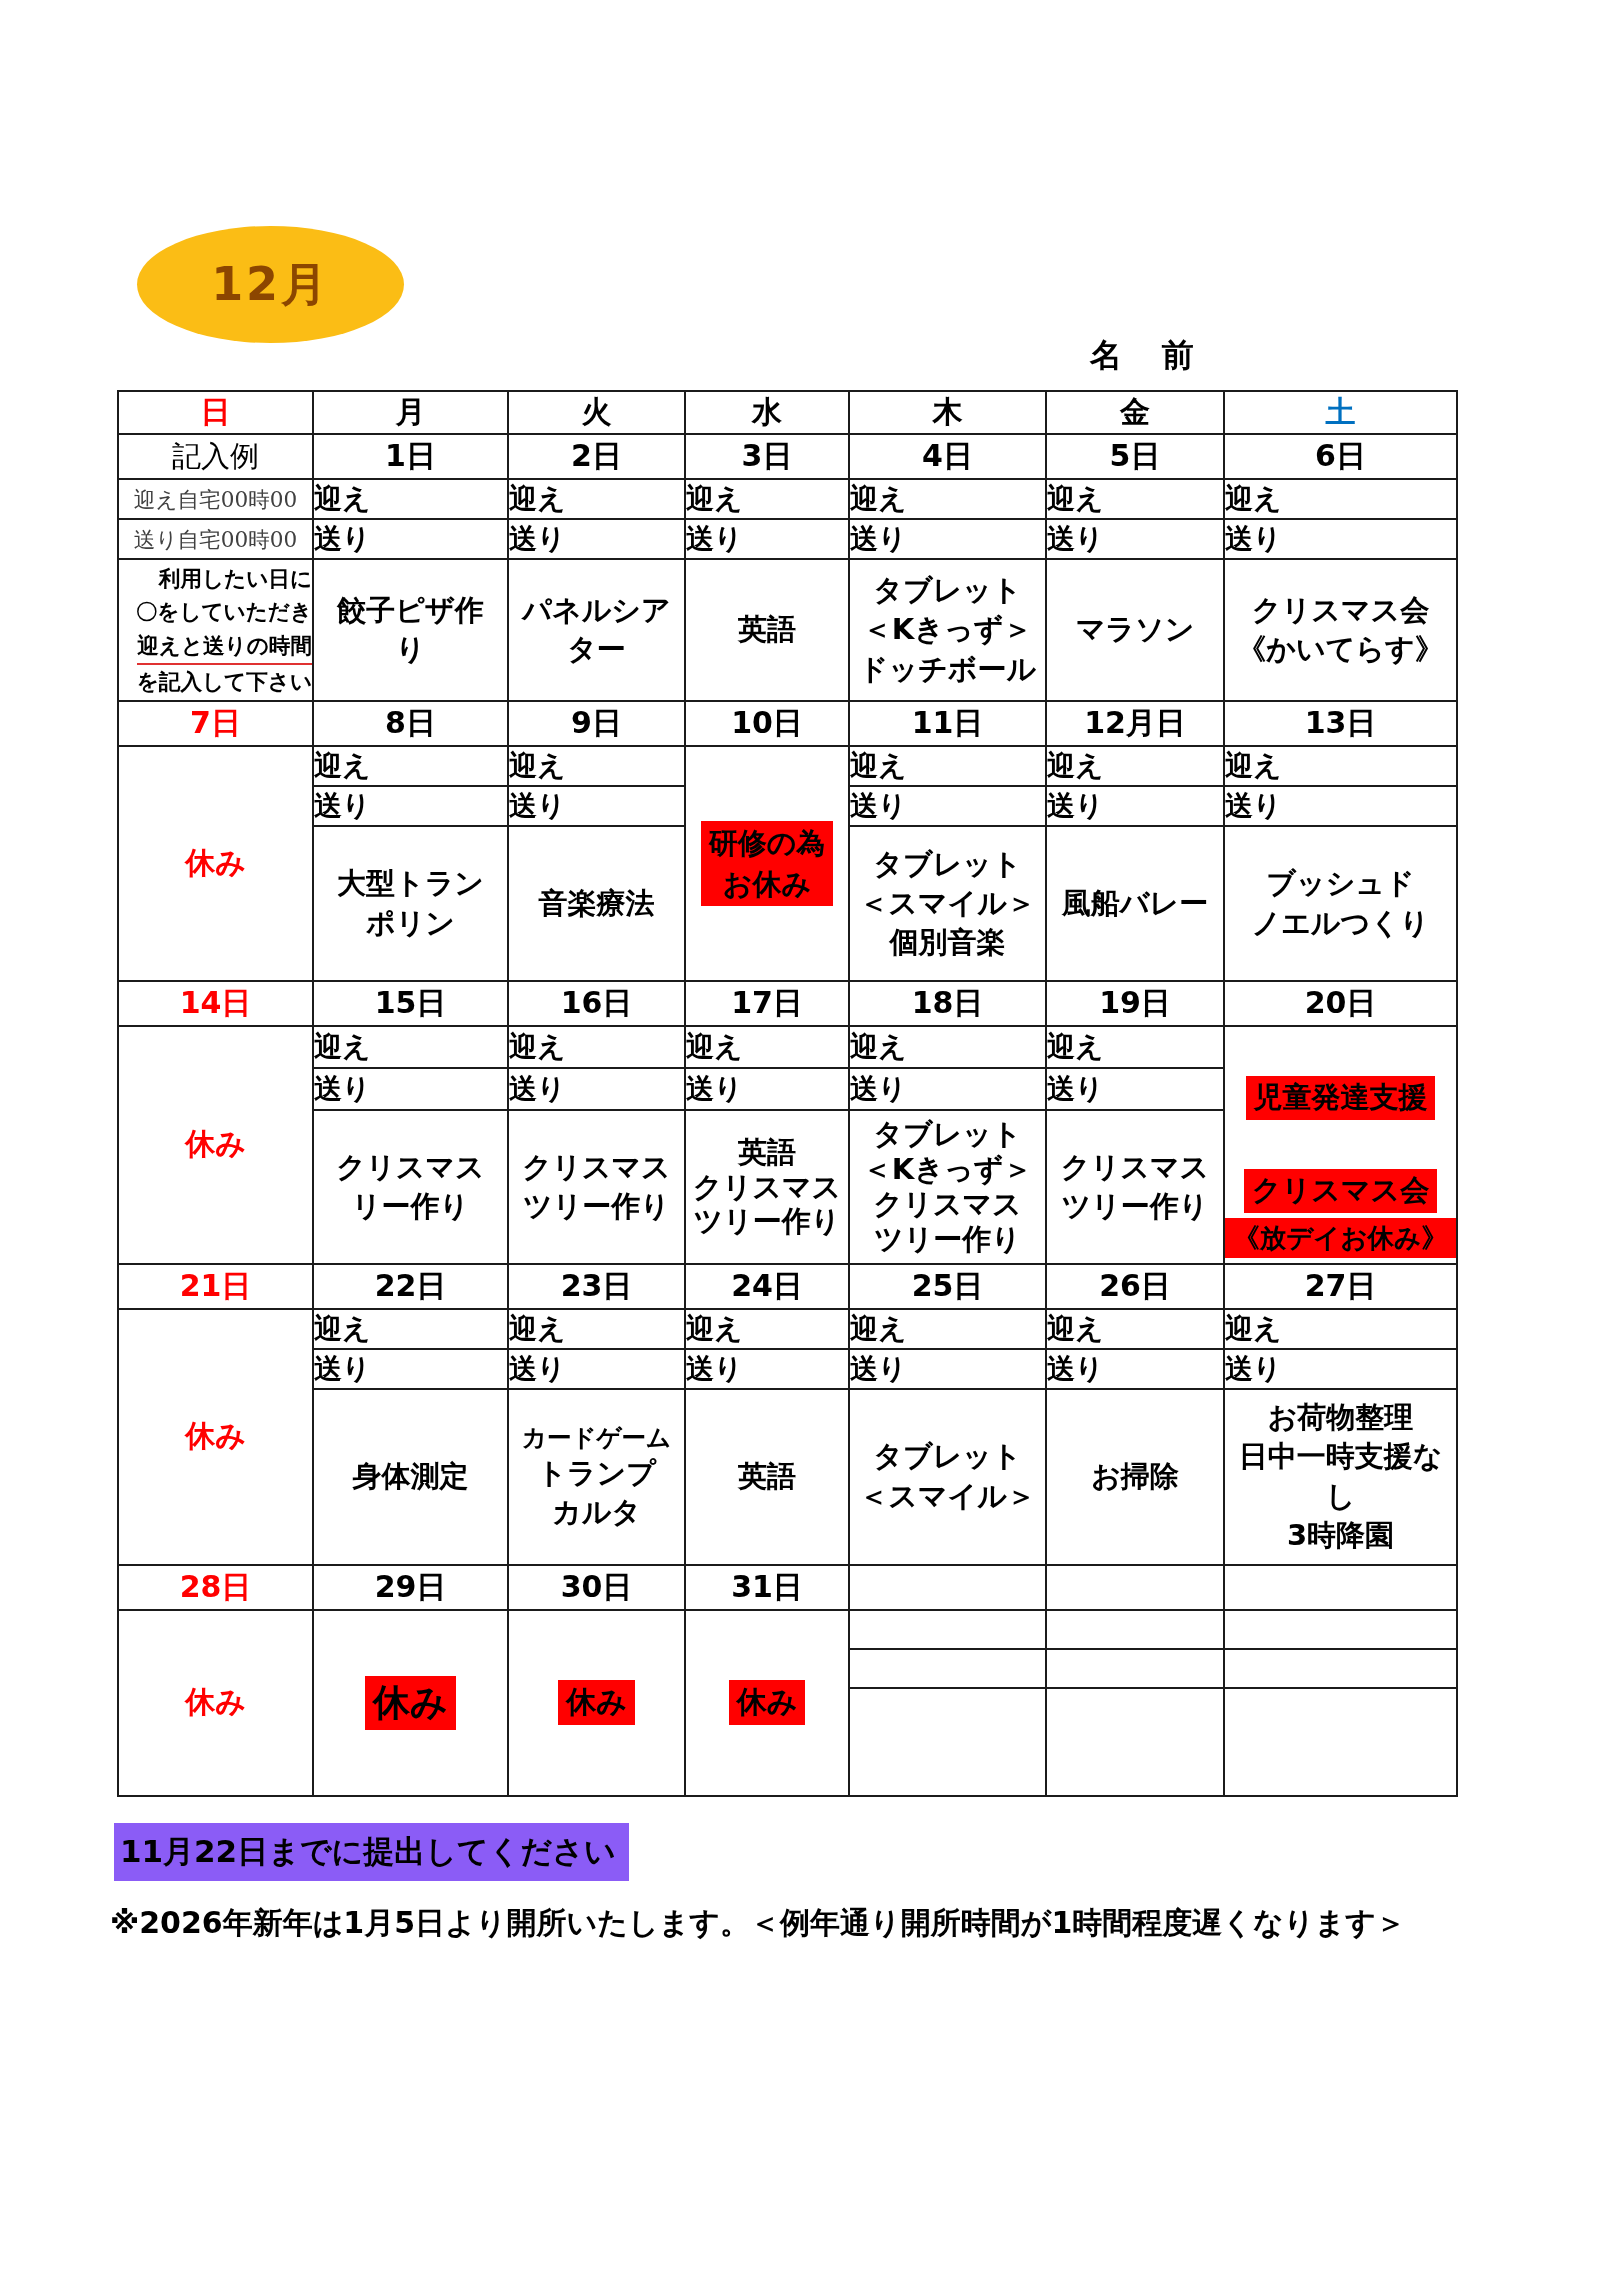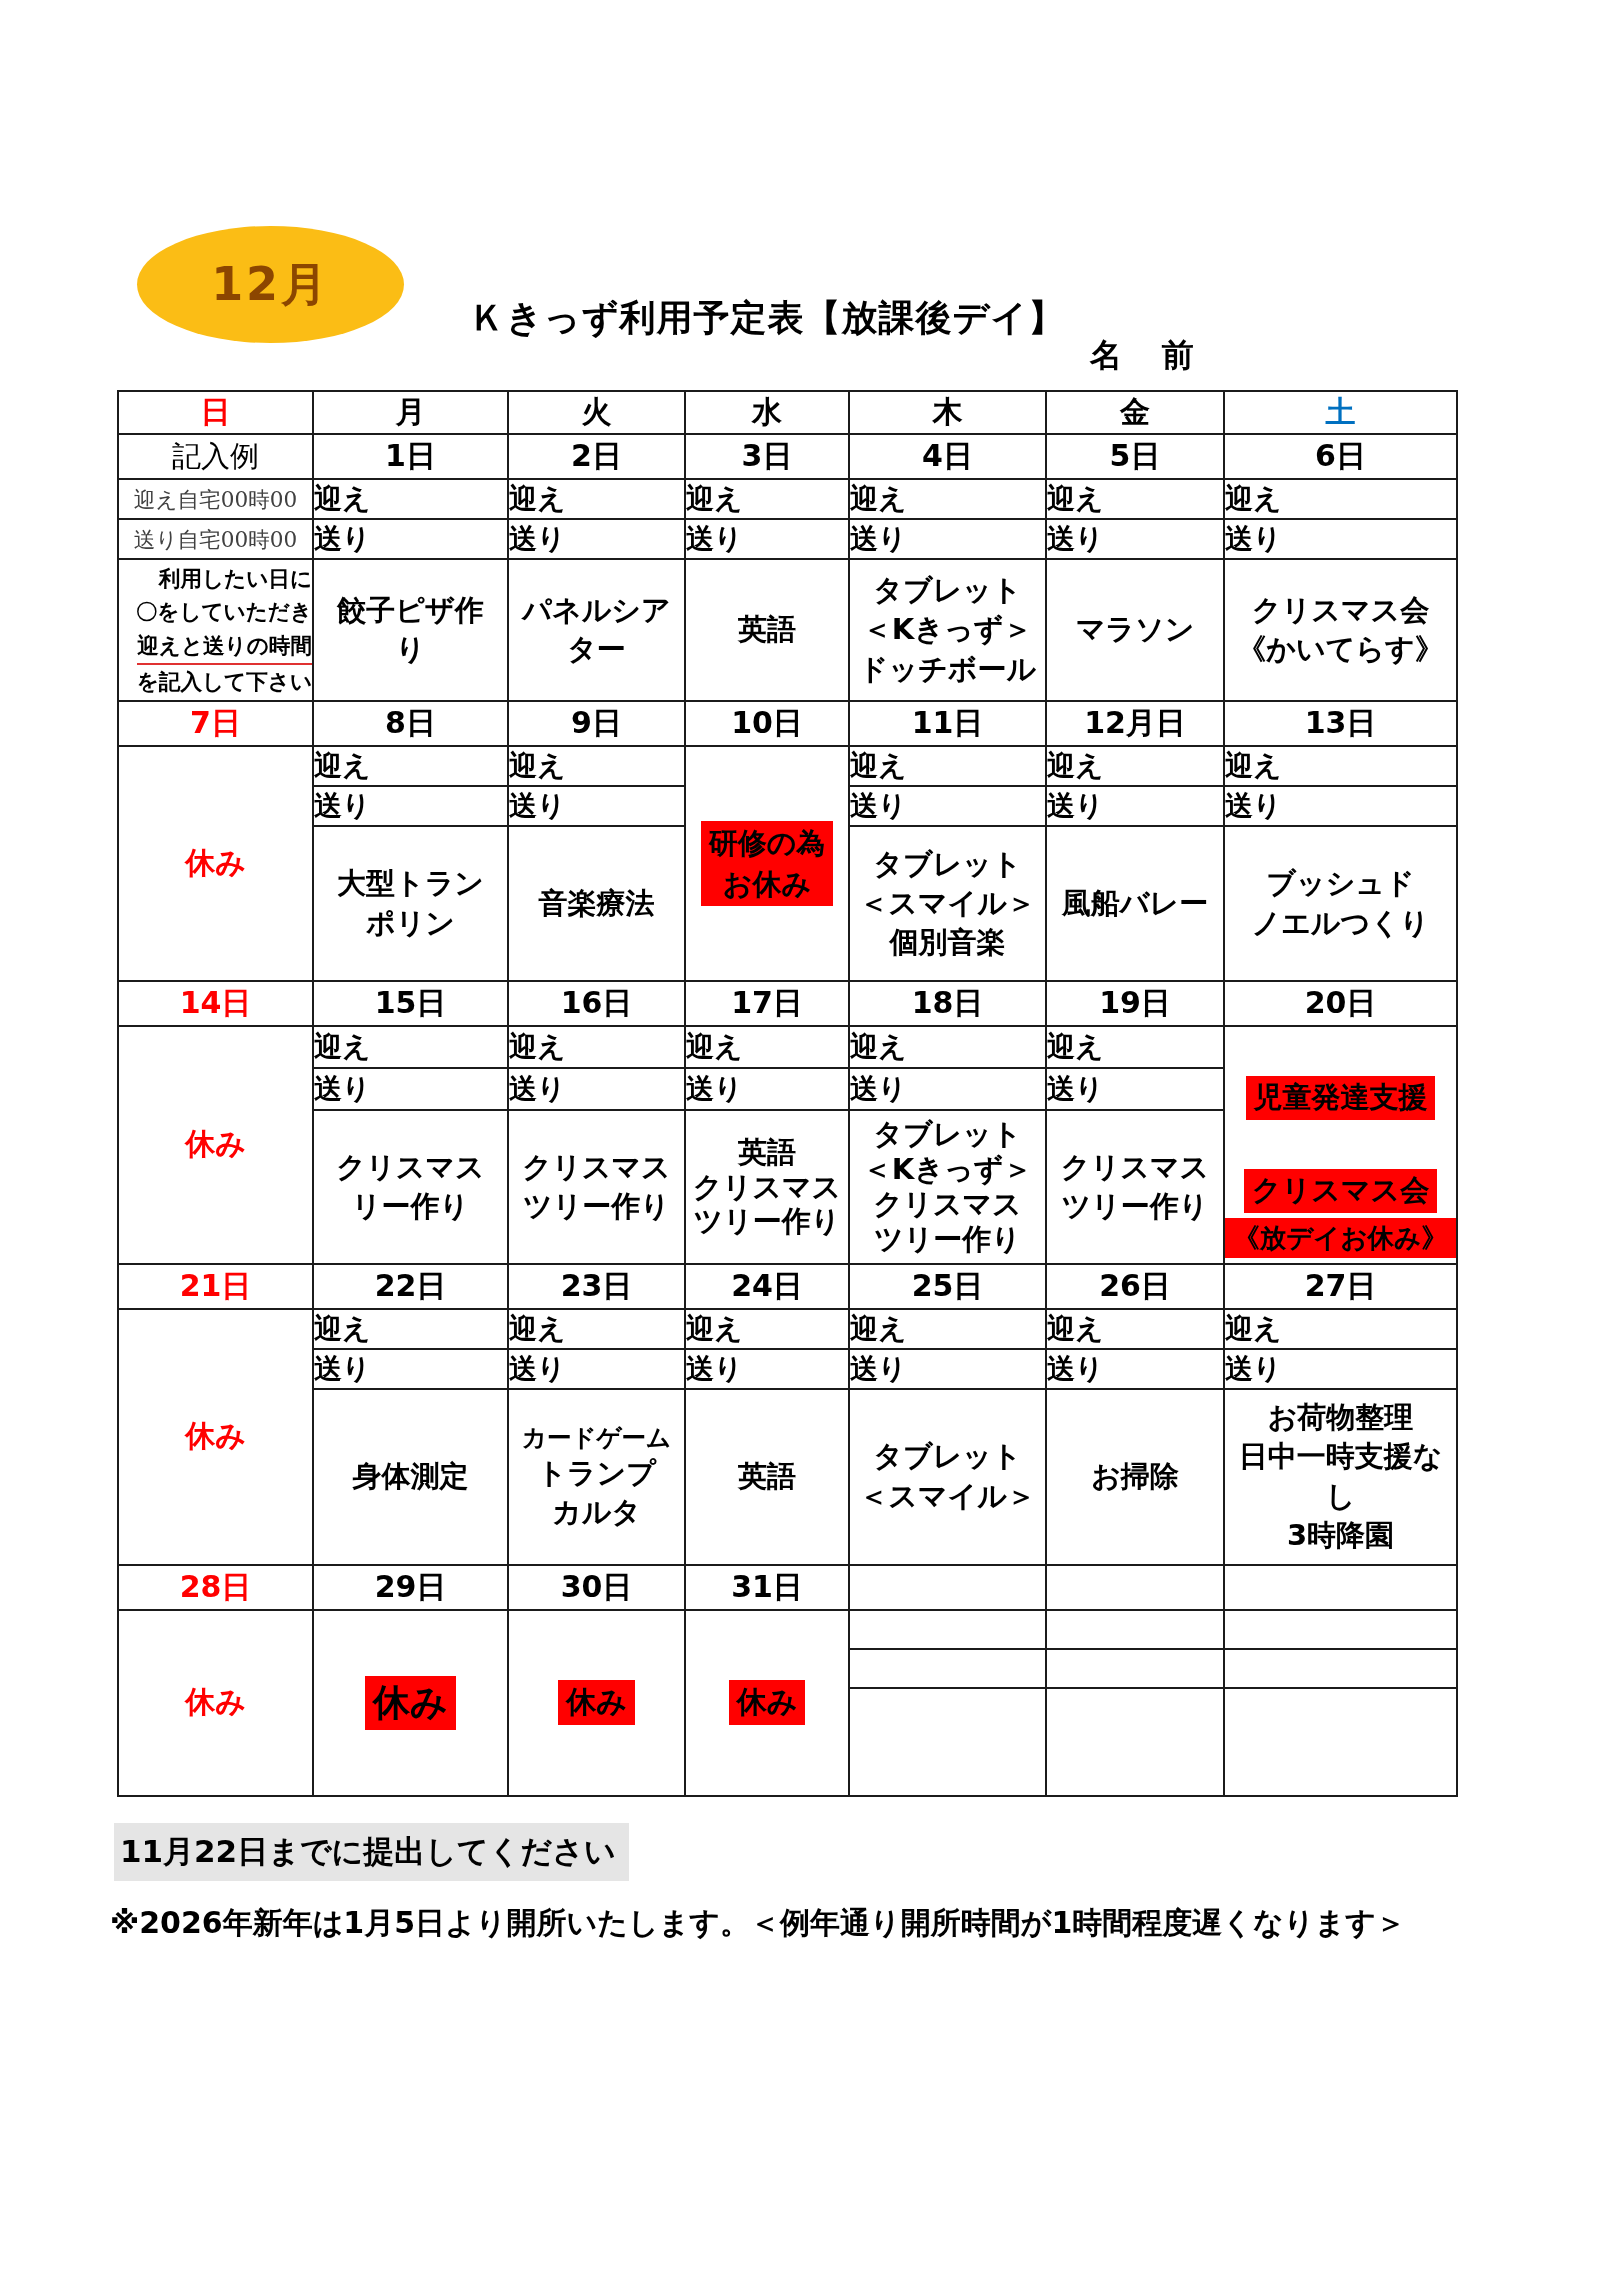--- a/index.html
+++ b/index.html
@@ -51,35 +51,34 @@
   td.closedcell{text-align:center;vertical-align:middle;font-weight:bold;}
   td.closedcell .f30{font-size:29px;line-height:1.4;}
   td.closedcell .f38{font-size:37px;}
   td.closedcell .f31{font-size:30px;}
   td.satspec{text-align:center;vertical-align:middle;font-weight:bold;}
   td.satspec div{margin:4.9px 0;}
   td.satspec .f30{font-size:29px;margin-top:44px;}
   td.satspec .f27{font-size:26.5px;}
 
   
-  .deadline{position:absolute;left:114px;top:1823px;background:#e5e5e5;font-size:31px;font-weight:bold;
+  .deadline{position:absolute;left:114px;top:1823px;background:#8b5cf6;font-size:31px;font-weight:bold;
             padding:7.8px 13.7px 7.8px 5.9px;}
   .notes{position:absolute;left:110px;top:1903px;width:1421px;}
   .note{font-size:30px;font-weight:bold;margin:0 0 27.4px 0;}
 </style>
 </head>
 <body>
 
 <div class="page">
 
   <div class="badge">
     <span>12月</span>
   </div>
 
-  <h1 class="title">Ｋきっず利用予定表【放課後デイ】</h1>
   <div class="name-label">名　前</div>
 
   <table class="cal">
     <colgroup>
       <col style="width:195px">
         <col style="width:195px">
         <col style="width:177px">
         <col style="width:164px">
       <col style="width:197px">
         <col style="width:178px">

